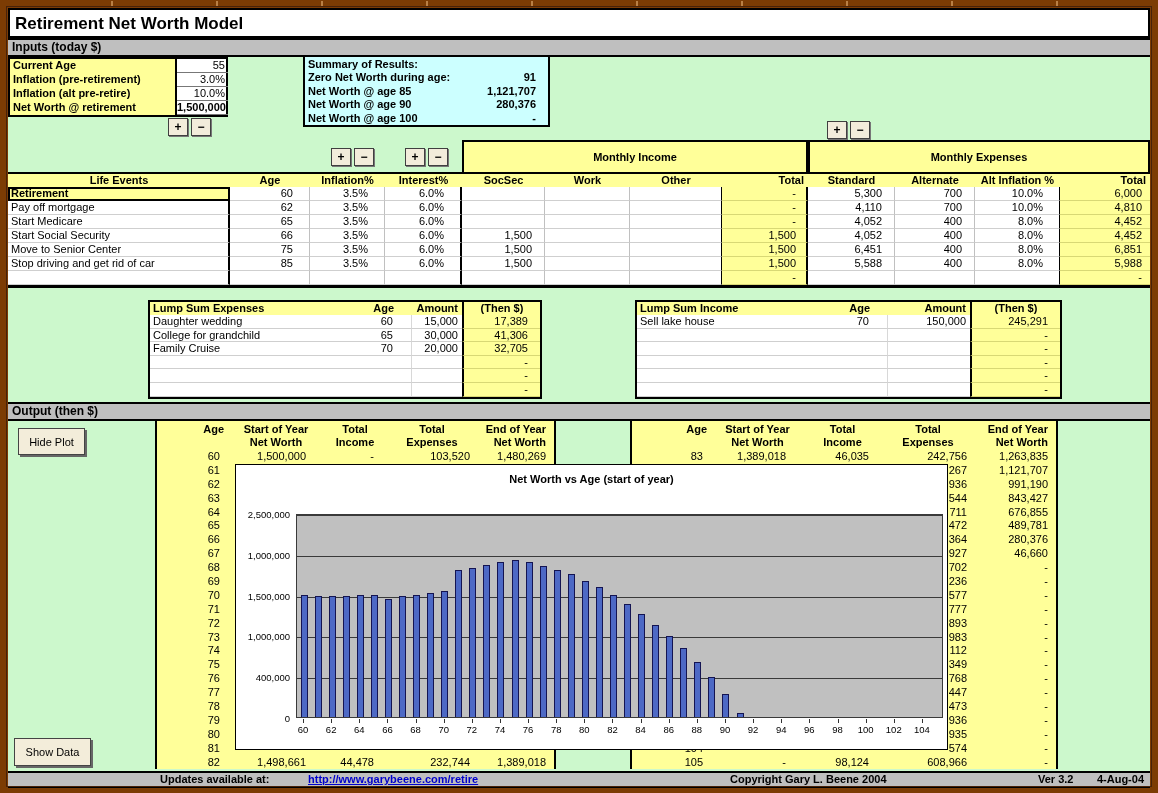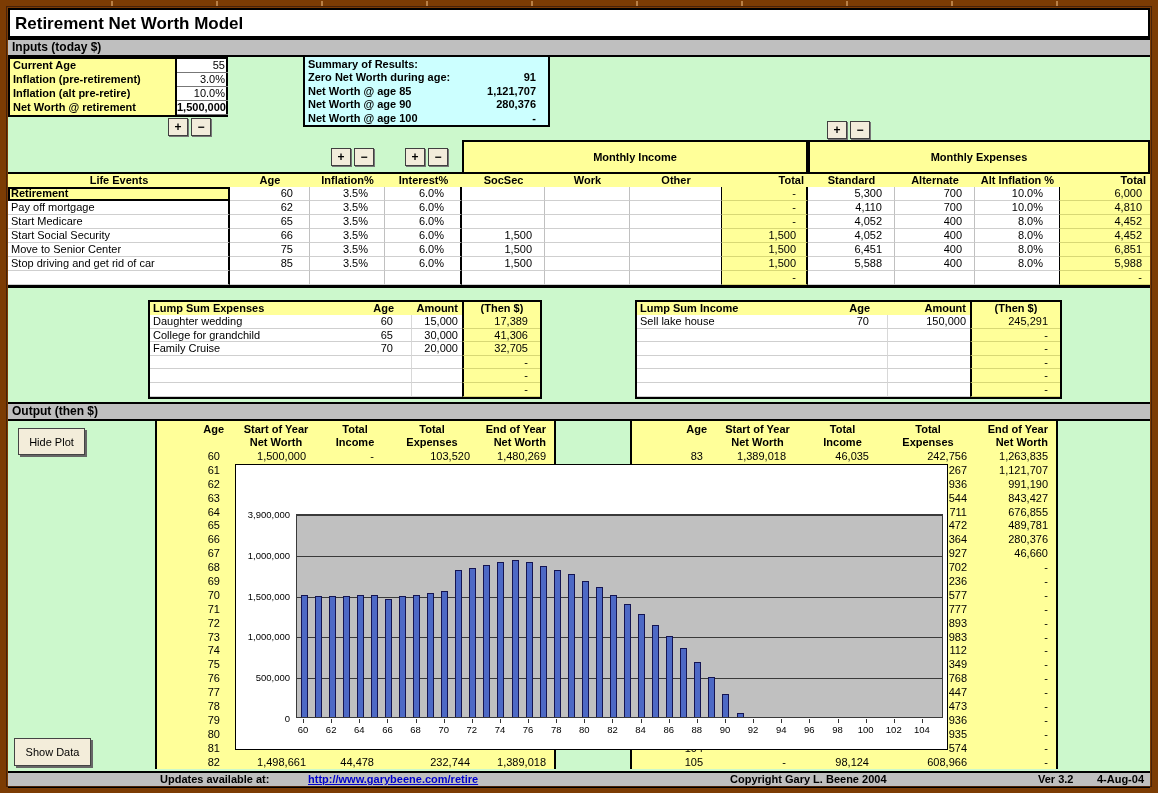--- a/index.html
+++ b/index.html
@@ -600,20 +600,21 @@
         <div class="oc-exp">574</div>
         <div class="oc-eoy">-</div>
         <div class="oc-age">105</div>
         <div class="oc-soy">-</div>
         <div class="oc-inc">98,124</div>
         <div class="oc-exp">608,966</div>
         <div class="oc-eoy">-</div>
       </div>
 
     <div class="chart" id="chart">
+      <div class="chart-title">Net Worth vs Age (start of year)</div>
       <div class="plot" id="plot">
           <div class="gridline" style="top: 0px;"></div>
           <div class="gridline" style="top: 40.8px;"></div>
           <div class="gridline" style="top: 81.6px;"></div>
           <div class="gridline" style="top: 122.4px;"></div>
           <div class="gridline" style="top: 163.2px;"></div>
           <div class="bar" style="left: 3.53261px; height: 122px;"></div>
           <div class="bar" style="left: 17.5978px; height: 121px;"></div>
           <div class="bar" style="left: 31.663px; height: 121px;"></div>
           <div class="bar" style="left: 45.7283px; height: 121px;"></div>
@@ -639,25 +640,25 @@
           <div class="bar" style="left: 327.033px; height: 113px;"></div>
           <div class="bar" style="left: 341.098px; height: 103px;"></div>
           <div class="bar" style="left: 355.163px; height: 92px;"></div>
           <div class="bar" style="left: 369.228px; height: 81px;"></div>
           <div class="bar" style="left: 383.293px; height: 69px;"></div>
           <div class="bar" style="left: 397.359px; height: 55px;"></div>
           <div class="bar" style="left: 411.424px; height: 40px;"></div>
           <div class="bar" style="left: 425.489px; height: 23px;"></div>
           <div class="bar" style="left: 439.554px; height: 4px;"></div>
         </div>
-    <div class="ylab" style="left: 0px; top: 44px;">3,900,000</div>
+    <div class="ylab" style="left: 0px; top: 44px;">2,500,000</div>
         <div class="ylab" style="left: 0px; top: 84.8px;">1,000,000</div>
         <div class="ylab" style="left: 0px; top: 125.6px;">1,500,000</div>
         <div class="ylab" style="left: 0px; top: 166.4px;">1,000,000</div>
-        <div class="ylab" style="left: 0px; top: 207.2px;">500,000</div>
+        <div class="ylab" style="left: 0px; top: 207.2px;">400,000</div>
         <div class="ylab" style="left: 0px; top: 248px;">0</div>
         <div class="xtick" style="left: 67.0326px; top: 254px;"></div>
         <div class="xlab" style="left: 55.0326px; top: 259px;">60</div>
         <div class="xtick" style="left: 95.163px; top: 254px;"></div>
         <div class="xlab" style="left: 83.163px; top: 259px;">62</div>
         <div class="xtick" style="left: 123.293px; top: 254px;"></div>
         <div class="xlab" style="left: 111.293px; top: 259px;">64</div>
         <div class="xtick" style="left: 151.424px; top: 254px;"></div>
         <div class="xlab" style="left: 139.424px; top: 259px;">66</div>
         <div class="xtick" style="left: 179.554px; top: 254px;"></div>

